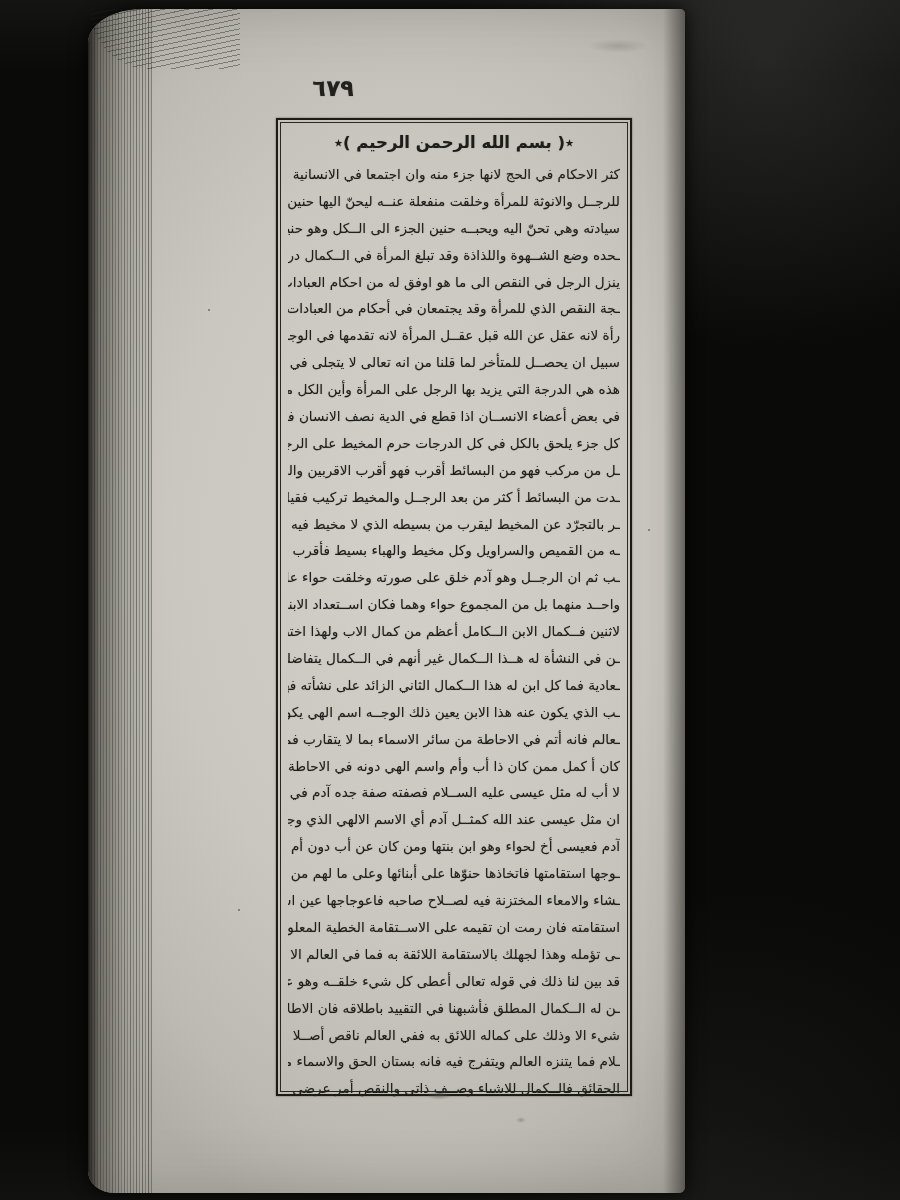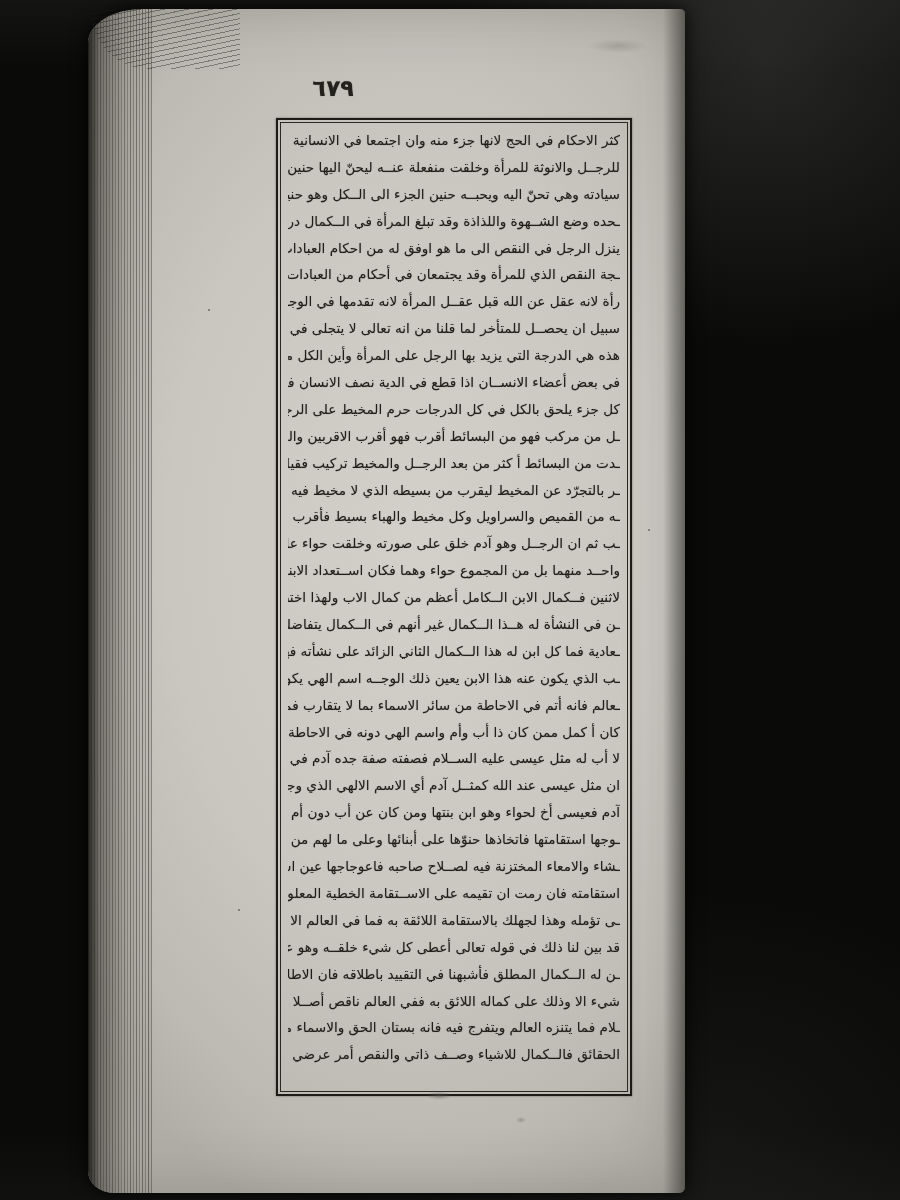--- a/index.html
+++ b/index.html
@@ -99,20 +99,21 @@
 
 <div class="page">
   <div class="edge-stack"></div>
   <div class="edge-stack-top"></div>
   <div class="page-shade-right"></div>
 
   <div class="folio">٦٧٩</div>
 
   <div class="frame-outer">
     <div class="frame-inner">
+      <div class="basmala">٭( بسم الله الرحمن الرحيم )٭</div>
       <div class="text-body">
           <div class="line">كثر الاحكام في الحج لانها جزء منه وان اجتمعا في الانسانية ولكن تميزا</div>
           <div class="line">للرجــل والانوثة للمرأة وخلقت منفعلة عنــه ليحنّ اليها حنين من ظهرت</div>
           <div class="line">سيادته وهي تحنّ اليه ويحبــه حنين الجزء الى الــكل وهو حنين الوطن لانه</div>
           <div class="line">ـحده وضع الشــهوة واللذاذة وقد تبلغ المرأة في الــكمال درجة الرجال وقد</div>
           <div class="line">ينزل الرجل في النقص الى ما هو اوفق له من احكام العبادات ومن در</div>
           <div class="line">ـجة النقص الذي للمرأة وقد يجتمعان في أحكام من العبادات ويفــترقان غير</div>
           <div class="line">رأة لانه عقل عن الله قبل عقــل المرأة لانه تقدمها في الوجود والامر الالهي</div>
           <div class="line">سبيل ان يحصــل للمتأخر لما قلنا من انه تعالى لا يتجلى في صورة مرتين ولا</div>
           <div class="line">هذه هي الدرجة التي يزيد بها الرجل على المرأة وأين الكل من الجزء وان</div>

